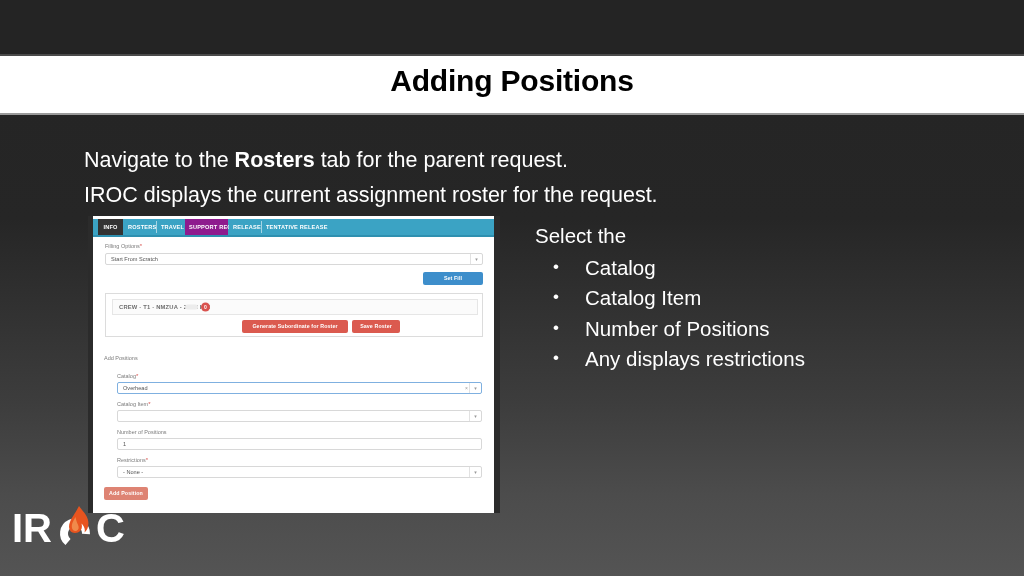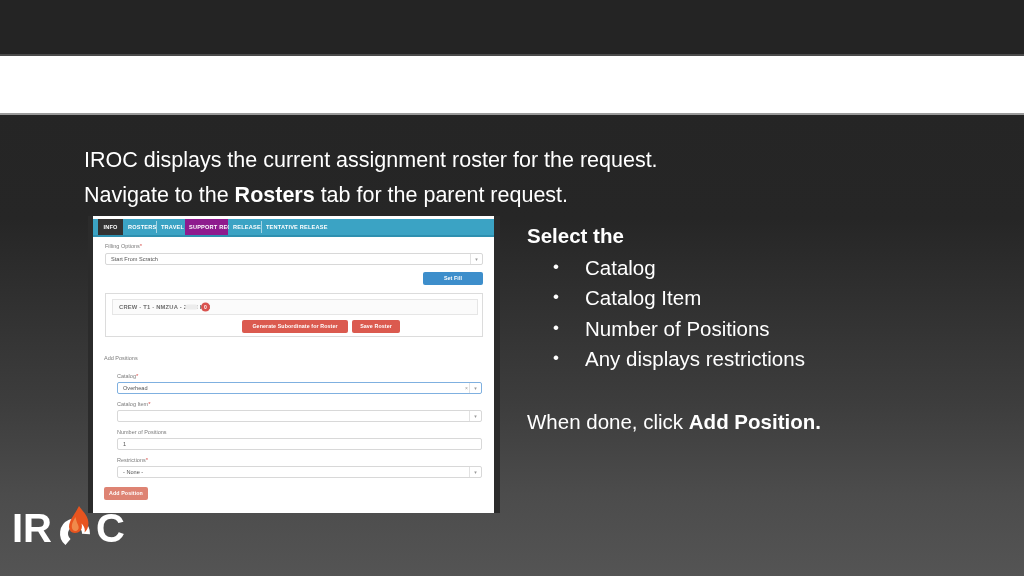--- a/index.html
+++ b/index.html
@@ -77,21 +77,21 @@
   
   .right-col {
     position: absolute;
     left: 527px;
     top: 221px;
     width: 400px;
     color: #ffffff;
     font-size: 20.5px;
     line-height: 30.5px;
   }
-  .right-col .intro { margin: 0 0 1px 0; font-weight: bold; }
+  .right-col .intro { margin: 0 0 1px 8px; }
   .right-col ul {
     list-style: none;
     margin: 0;
     padding: 0 0 0 26px;
   }
   .right-col li {
     position: relative;
     padding-left: 32px;
     line-height: 30.5px;
   }
@@ -282,36 +282,36 @@
 </style>
 </head>
 <body>
 
 <div class="slide">
 
   <div class="top-band"></div>
   <div class="top-band-rule"></div>
 
   <div class="title-band"></div>
+  <div class="slide-title">Adding Positions</div>
   <div class="title-band-rule"></div>
 
   <div class="lead">
+    <div><span>Navigate to the </span><b>Rosters</b><span> tab for the parent request.</span></div>
     <div>IROC displays the current assignment roster for the request.</div>
-    <div><span>Navigate to the </span><b>Rosters</b><span> tab for the parent request.</span></div>
   </div>
 
   <div class="right-col">
     <p class="intro">Select the</p>
     <ul>
       <li>Catalog</li>
       <li>Catalog Item</li>
       <li>Number of Positions</li>
       <li>Any displays restrictions</li>
     </ul>
-    <p class="closing"><span>When done, click </span><b>Add Position.</b></p>
   </div>
 
   <div class="shot">
     <div class="shot-inner">
 
       <div class="tabbar">
         <div class="tab info">INFO</div>
         <div class="tab rosters">ROSTERS</div>
         <div class="tab-sep" style="left:63px"></div>
         <div class="tab travel">TRAVEL</div>

